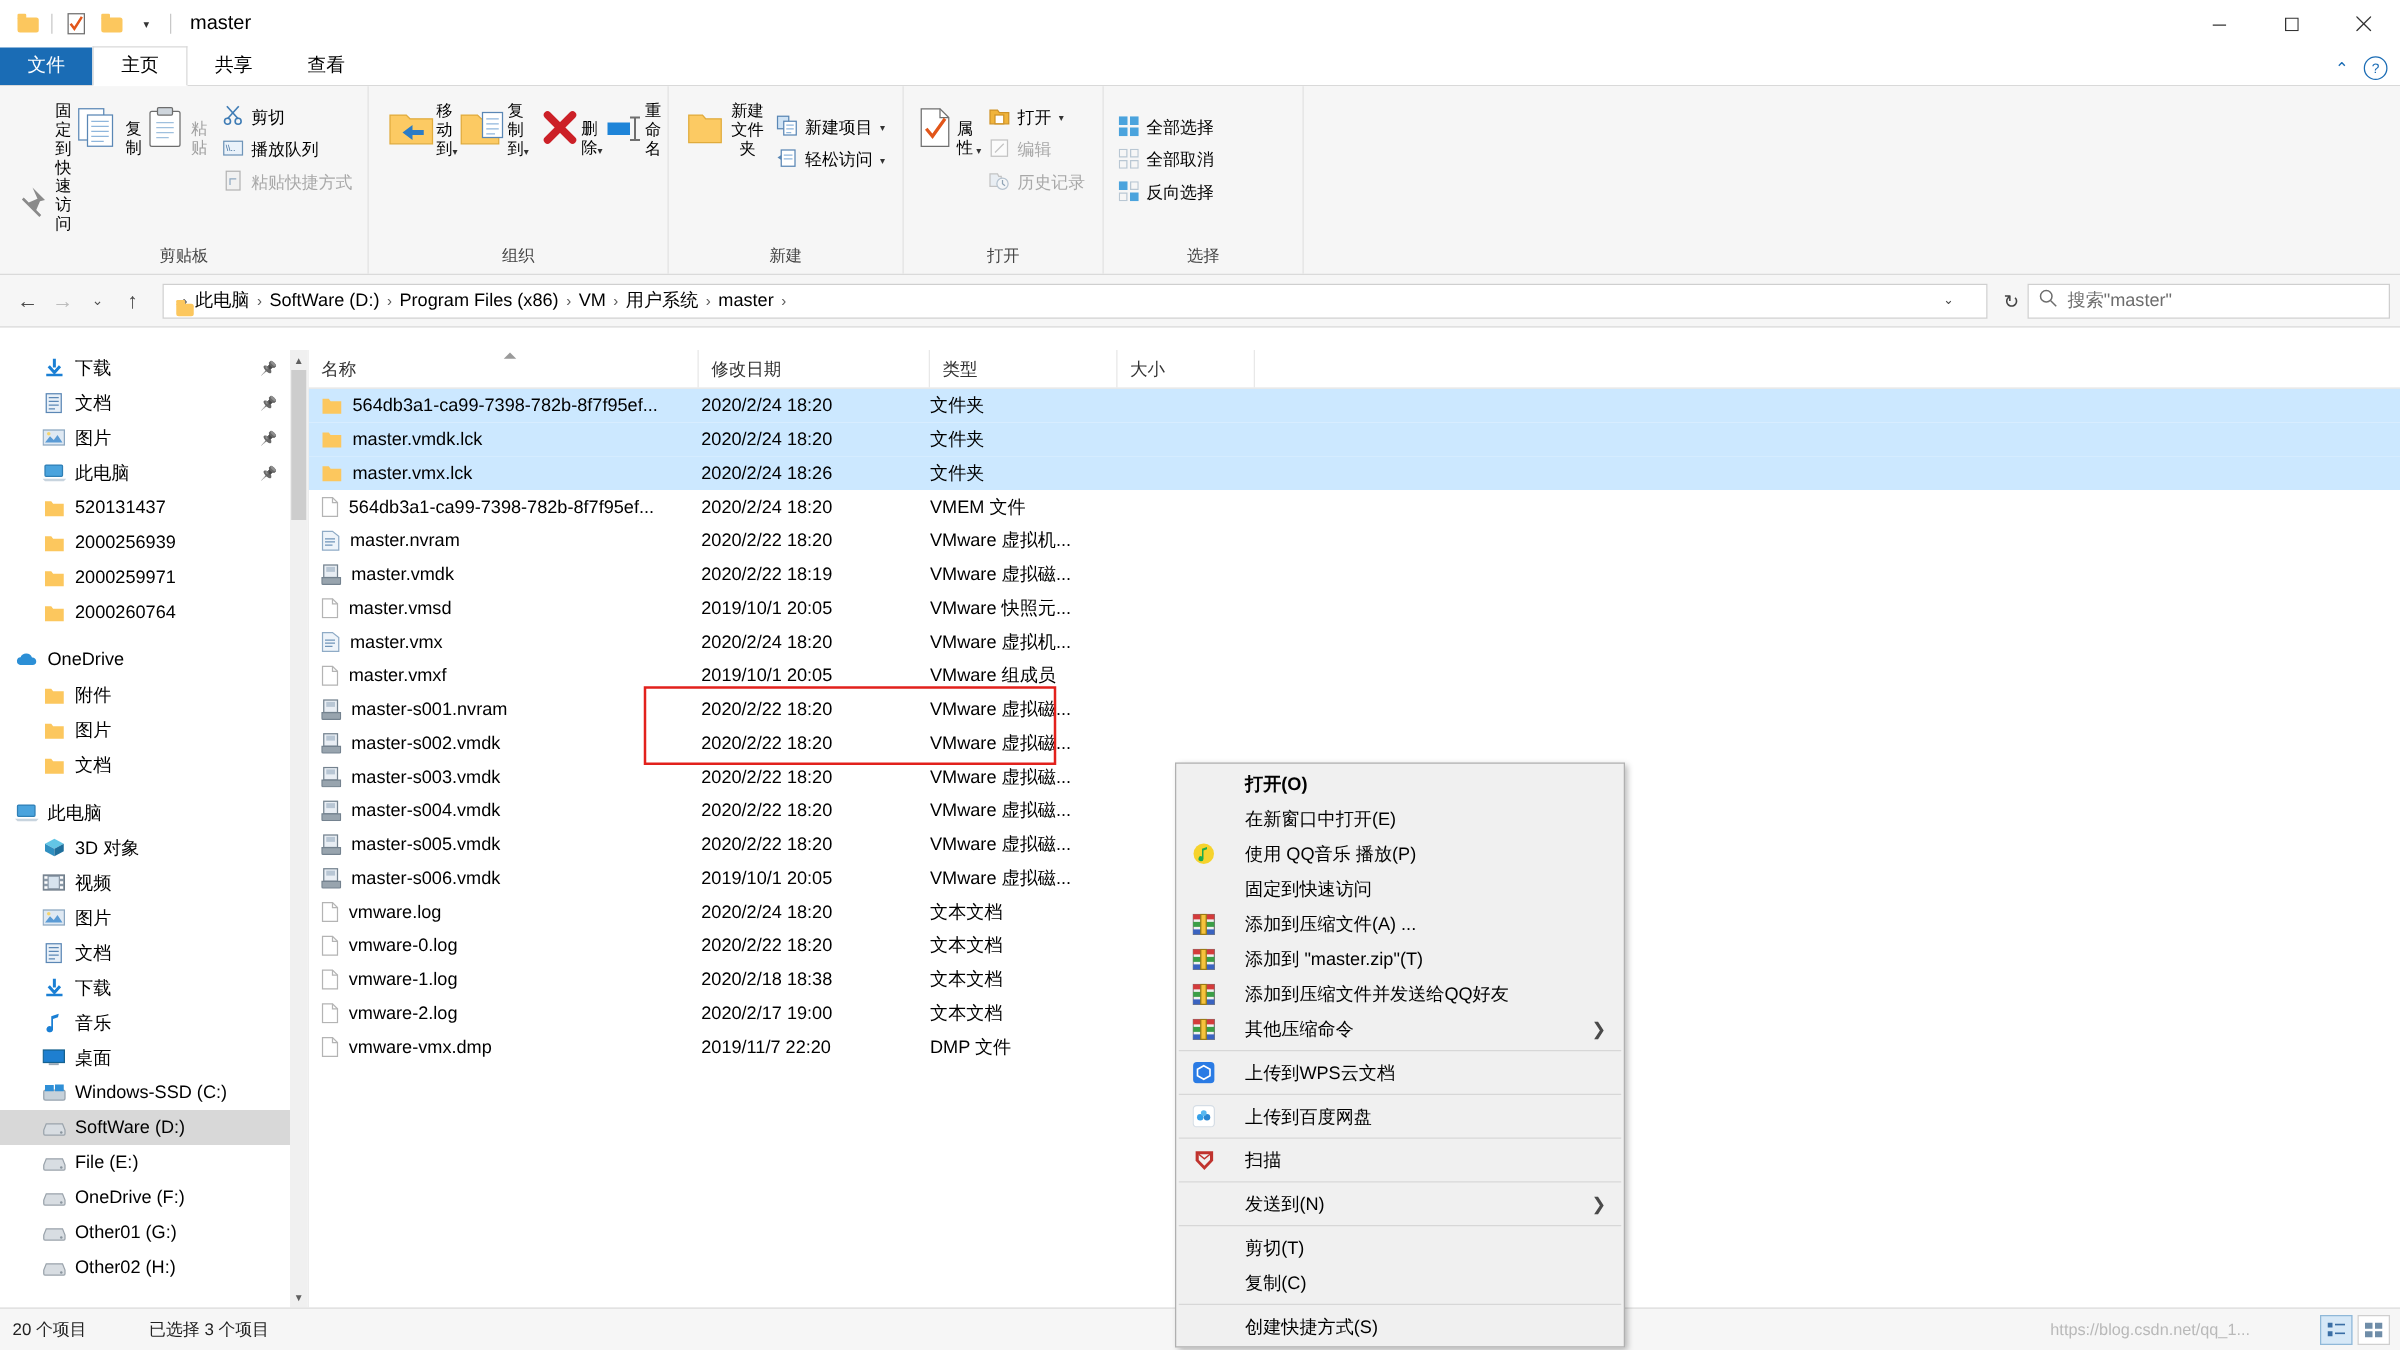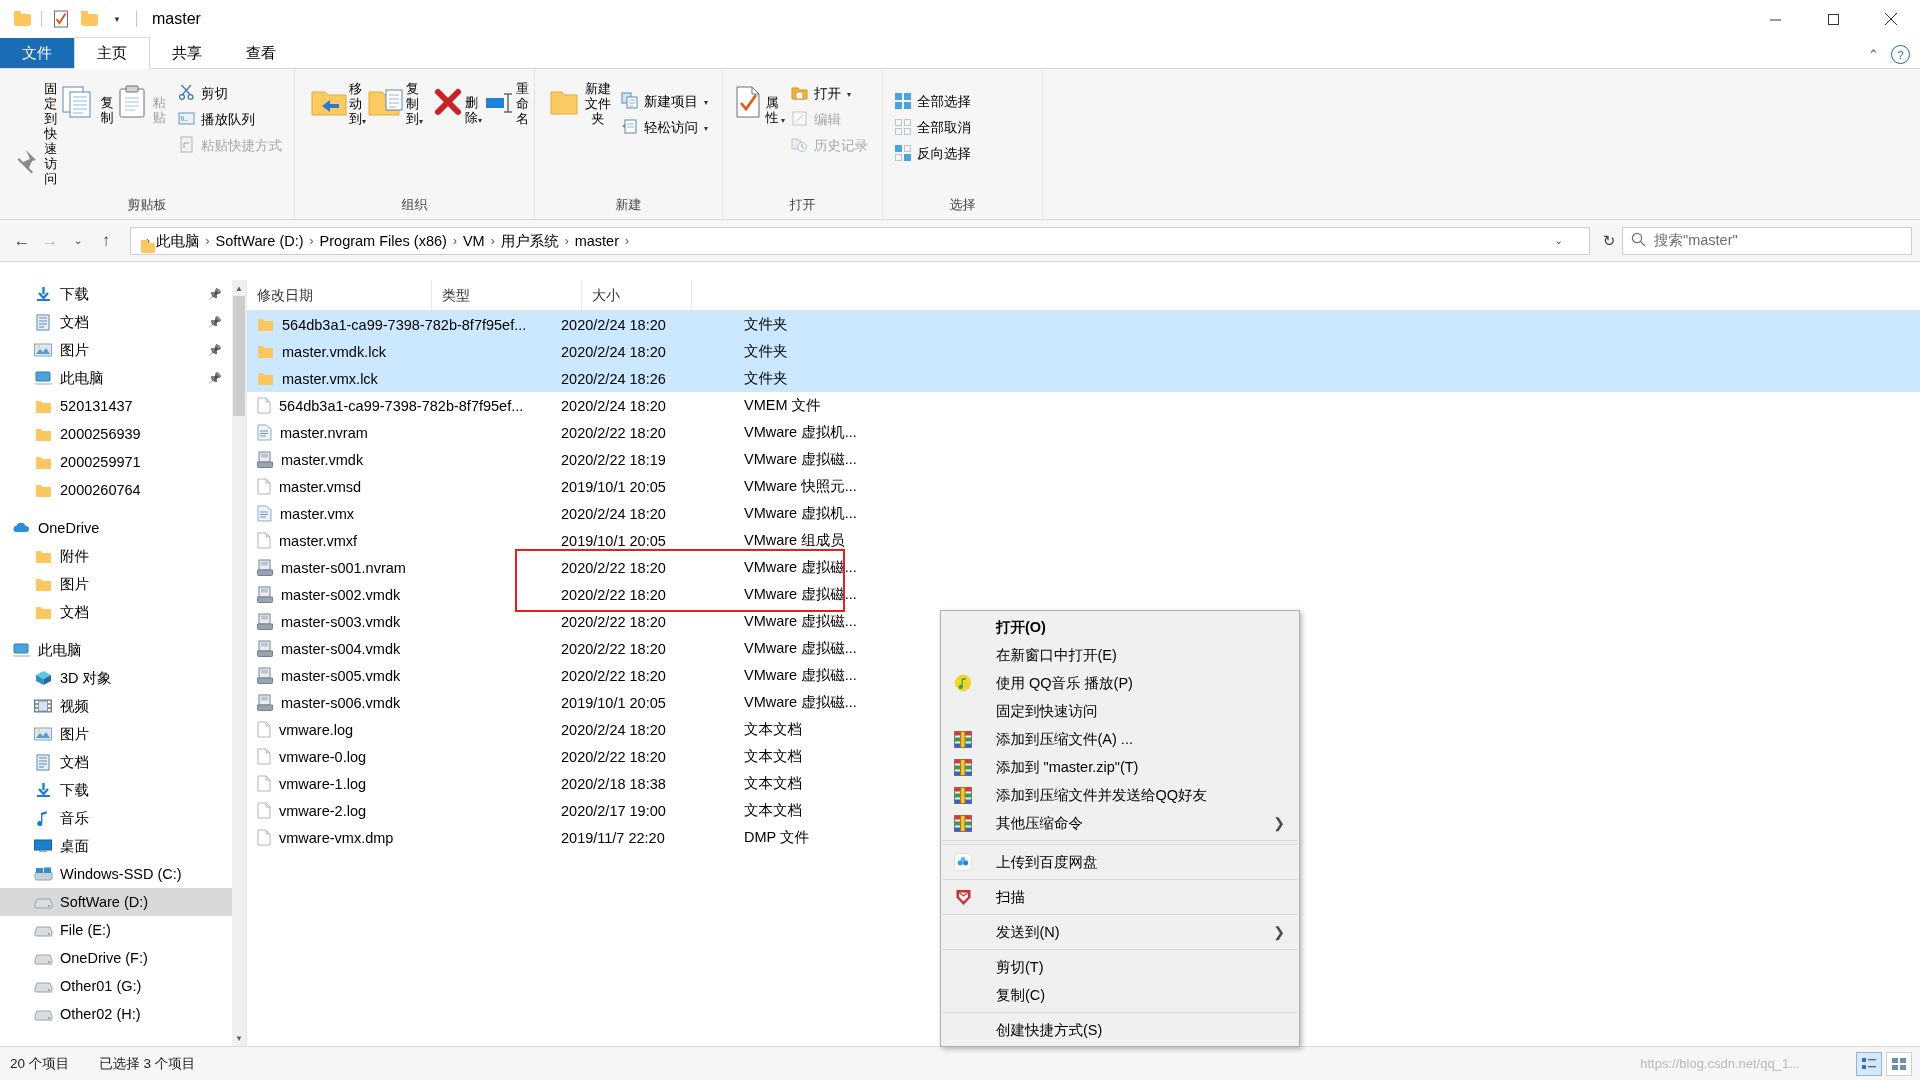--- a/index.html
+++ b/index.html
@@ -102,21 +102,21 @@
        box-shadow:2px 2px 5px rgba(0,0,0,.28);padding:2px 0;z-index:50;}
   .mi{height:28px;display:flex;align-items:center;font-size:14.5px;color:#000;padding-left:15px;position:relative;}
   .mi.bold{font-weight:bold;}
   .mi .mico{position:absolute;left:12px;width:20px;display:flex;align-items:center;justify-content:center;}
   .mi .mtxt{padding-left:40px;}
   .mi .arrow{position:absolute;right:14px;color:#4a4a4a;font-size:14px;}
   .msep{height:1px;background:#d7d7d7;margin:3px 2px;}
 
   
   .status{flex:0 0 34px;height:34px;background:#f6f6f6;border-top:1px solid #dcdcdc;display:flex;align-items:center;
-          padding:0 10px;font-size:13.5px;color:#222;box-sizing:border-box;position:relative;}
+          padding:0 10px;font-size:13.5px;color:#222;box-sizing:border-box;position:relative;gap:20px;}
   .status .sp{margin-right:30px;}
   .status .right{position:absolute;right:8px;display:flex;align-items:center;gap:4px;}
   .vbtn{width:24px;height:22px;border:1px solid #cfcfcf;background:#fff;display:flex;align-items:center;justify-content:center;}
   .vbtn.on{background:#d6e8f7;border-color:#8fb8d8;}
   .watermark{position:absolute;right:120px;color:#b9b9b9;font-size:13px;}
 </style>
 </head>
 <body>
 
 <div class="app">
@@ -797,20 +797,21 @@
         </div>
       <div class="scrollbar">
         <div class="sb-arrow">▲</div>
         <div class="sb-thumb" style="top:16px;height:120px;"></div>
         <div class="sb-arrow" style="position:absolute;bottom:0;left:0;right:0;">▼</div>
       </div>
     </div>
 
     <div class="filearea">
       <div class="colhdr">
+        <div class="ch sorted" style="width:312px;flex:0 0 312px;">名称</div>
         <div class="ch" style="width:185px;flex:0 0 185px;">修改日期</div>
         <div class="ch" style="width:150px;flex:0 0 150px;">类型</div>
         <div class="ch" style="width:110px;flex:0 0 110px;">大小</div>
       </div>
       <div class="rows" id="rows">
           <div class="row sel">
             <div class="c-name">
               <span style="display: inline-flex; align-items: center;">
                 <svg width="17" height="15" viewBox="0 0 17 15">
                   <path d="M1 2h5l1.5 2H16v10H1z" fill="#fcc75e"></path>
@@ -1177,20 +1178,31 @@
                 <rect x="0.5" y="6.5" width="17" height="4" fill="#3b9e46"></rect>
                 <rect x="0.5" y="12.5" width="17" height="4" fill="#3a63c0"></rect>
                 <rect x="6.6" y="0.5" width="4.4" height="16" fill="#f6c33c" stroke="#9a7a14"></rect>
               </svg>
             </span>
           </span>
           <span class="mtxt">其他压缩命令</span>
           <span class="arrow">❯</span>
         </div>
         <div class="msep"></div>
+        <div class="mi">
+          <span class="mico">
+            <span style="display: inline-flex; align-items: center;">
+              <svg width="18" height="18" viewBox="0 0 18 18">
+                <rect x="0.5" y="0.5" width="17" height="17" rx="3" fill="#2a7be4"></rect>
+                <path d="M9 3.6 L14 6.4 v5.2 L9 14.4 4 11.6 V6.4z" fill="none" stroke="#fff" stroke-width="1.3"></path>
+              </svg>
+            </span>
+          </span>
+          <span class="mtxt">上传到WPS云文档</span>
+        </div>
         <div class="msep"></div>
         <div class="mi">
           <span class="mico">
             <span style="display: inline-flex; align-items: center;">
               <svg width="18" height="18" viewBox="0 0 18 18">
                 <rect x="0.5" y="0.5" width="17" height="17" rx="3" fill="#fff" stroke="#d5dde5"></rect>
                 <circle cx="6.2" cy="9.8" r="2.6" fill="#35a0e8"></circle>
                 <circle cx="11.6" cy="9.8" r="2.6" fill="#2a85d0"></circle>
                 <circle cx="9" cy="6.4" r="2.3" fill="#58b7f0"></circle>
               </svg>

